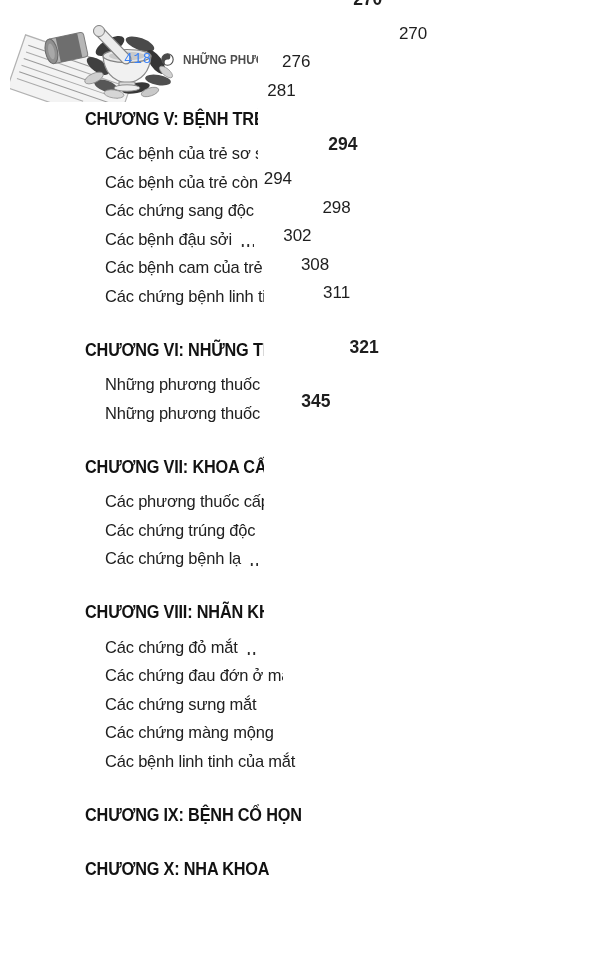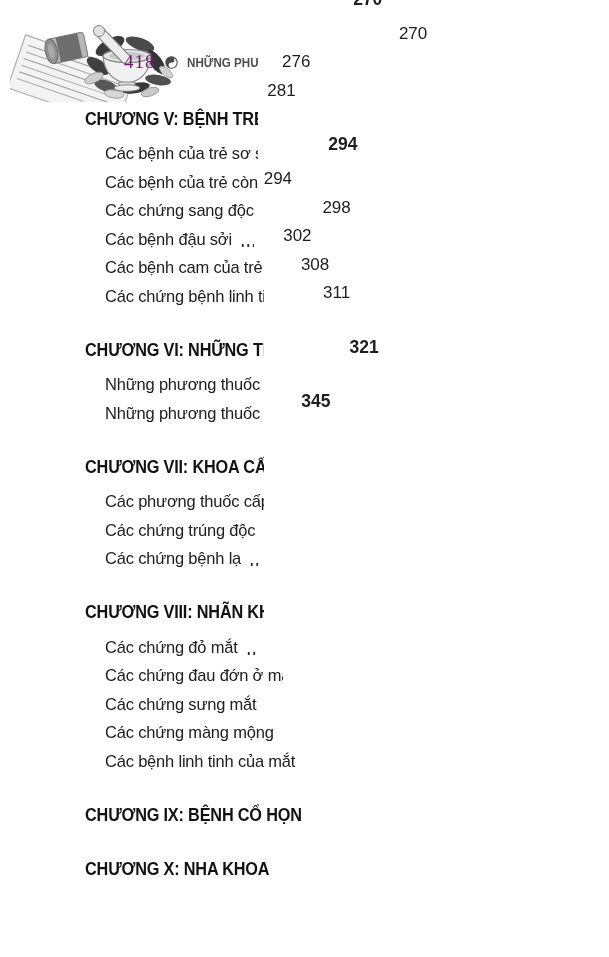--- a/index.html
+++ b/index.html
@@ -14,22 +14,22 @@
   }
 
   
   .header-art { position:absolute; left:10px; top:22px; width:192px; height:80px; }
   .header-line {
     position:absolute; left:124px; top:51px;
     display:flex; align-items:center; gap:9px;
     white-space:nowrap;
   }
   .header-pagenum {
-    font-family:Liberation Serif, serif;
-    font-size:19px; color:#701a75; letter-spacing:1px;
+    font-family:Liberation Mono, monospace;
+    font-size:14px; color:#3b82f6; letter-spacing:1px;
   }
   .yinyang { width:13px; height:13px; display:block; }
   .header-title {
     display:inline-block;
     font-size:13.5px; font-weight:bold; color:#4e4e4e;
     letter-spacing:0px;
     transform:scaleX(0.86); transform-origin:left center;
   }
 
   

